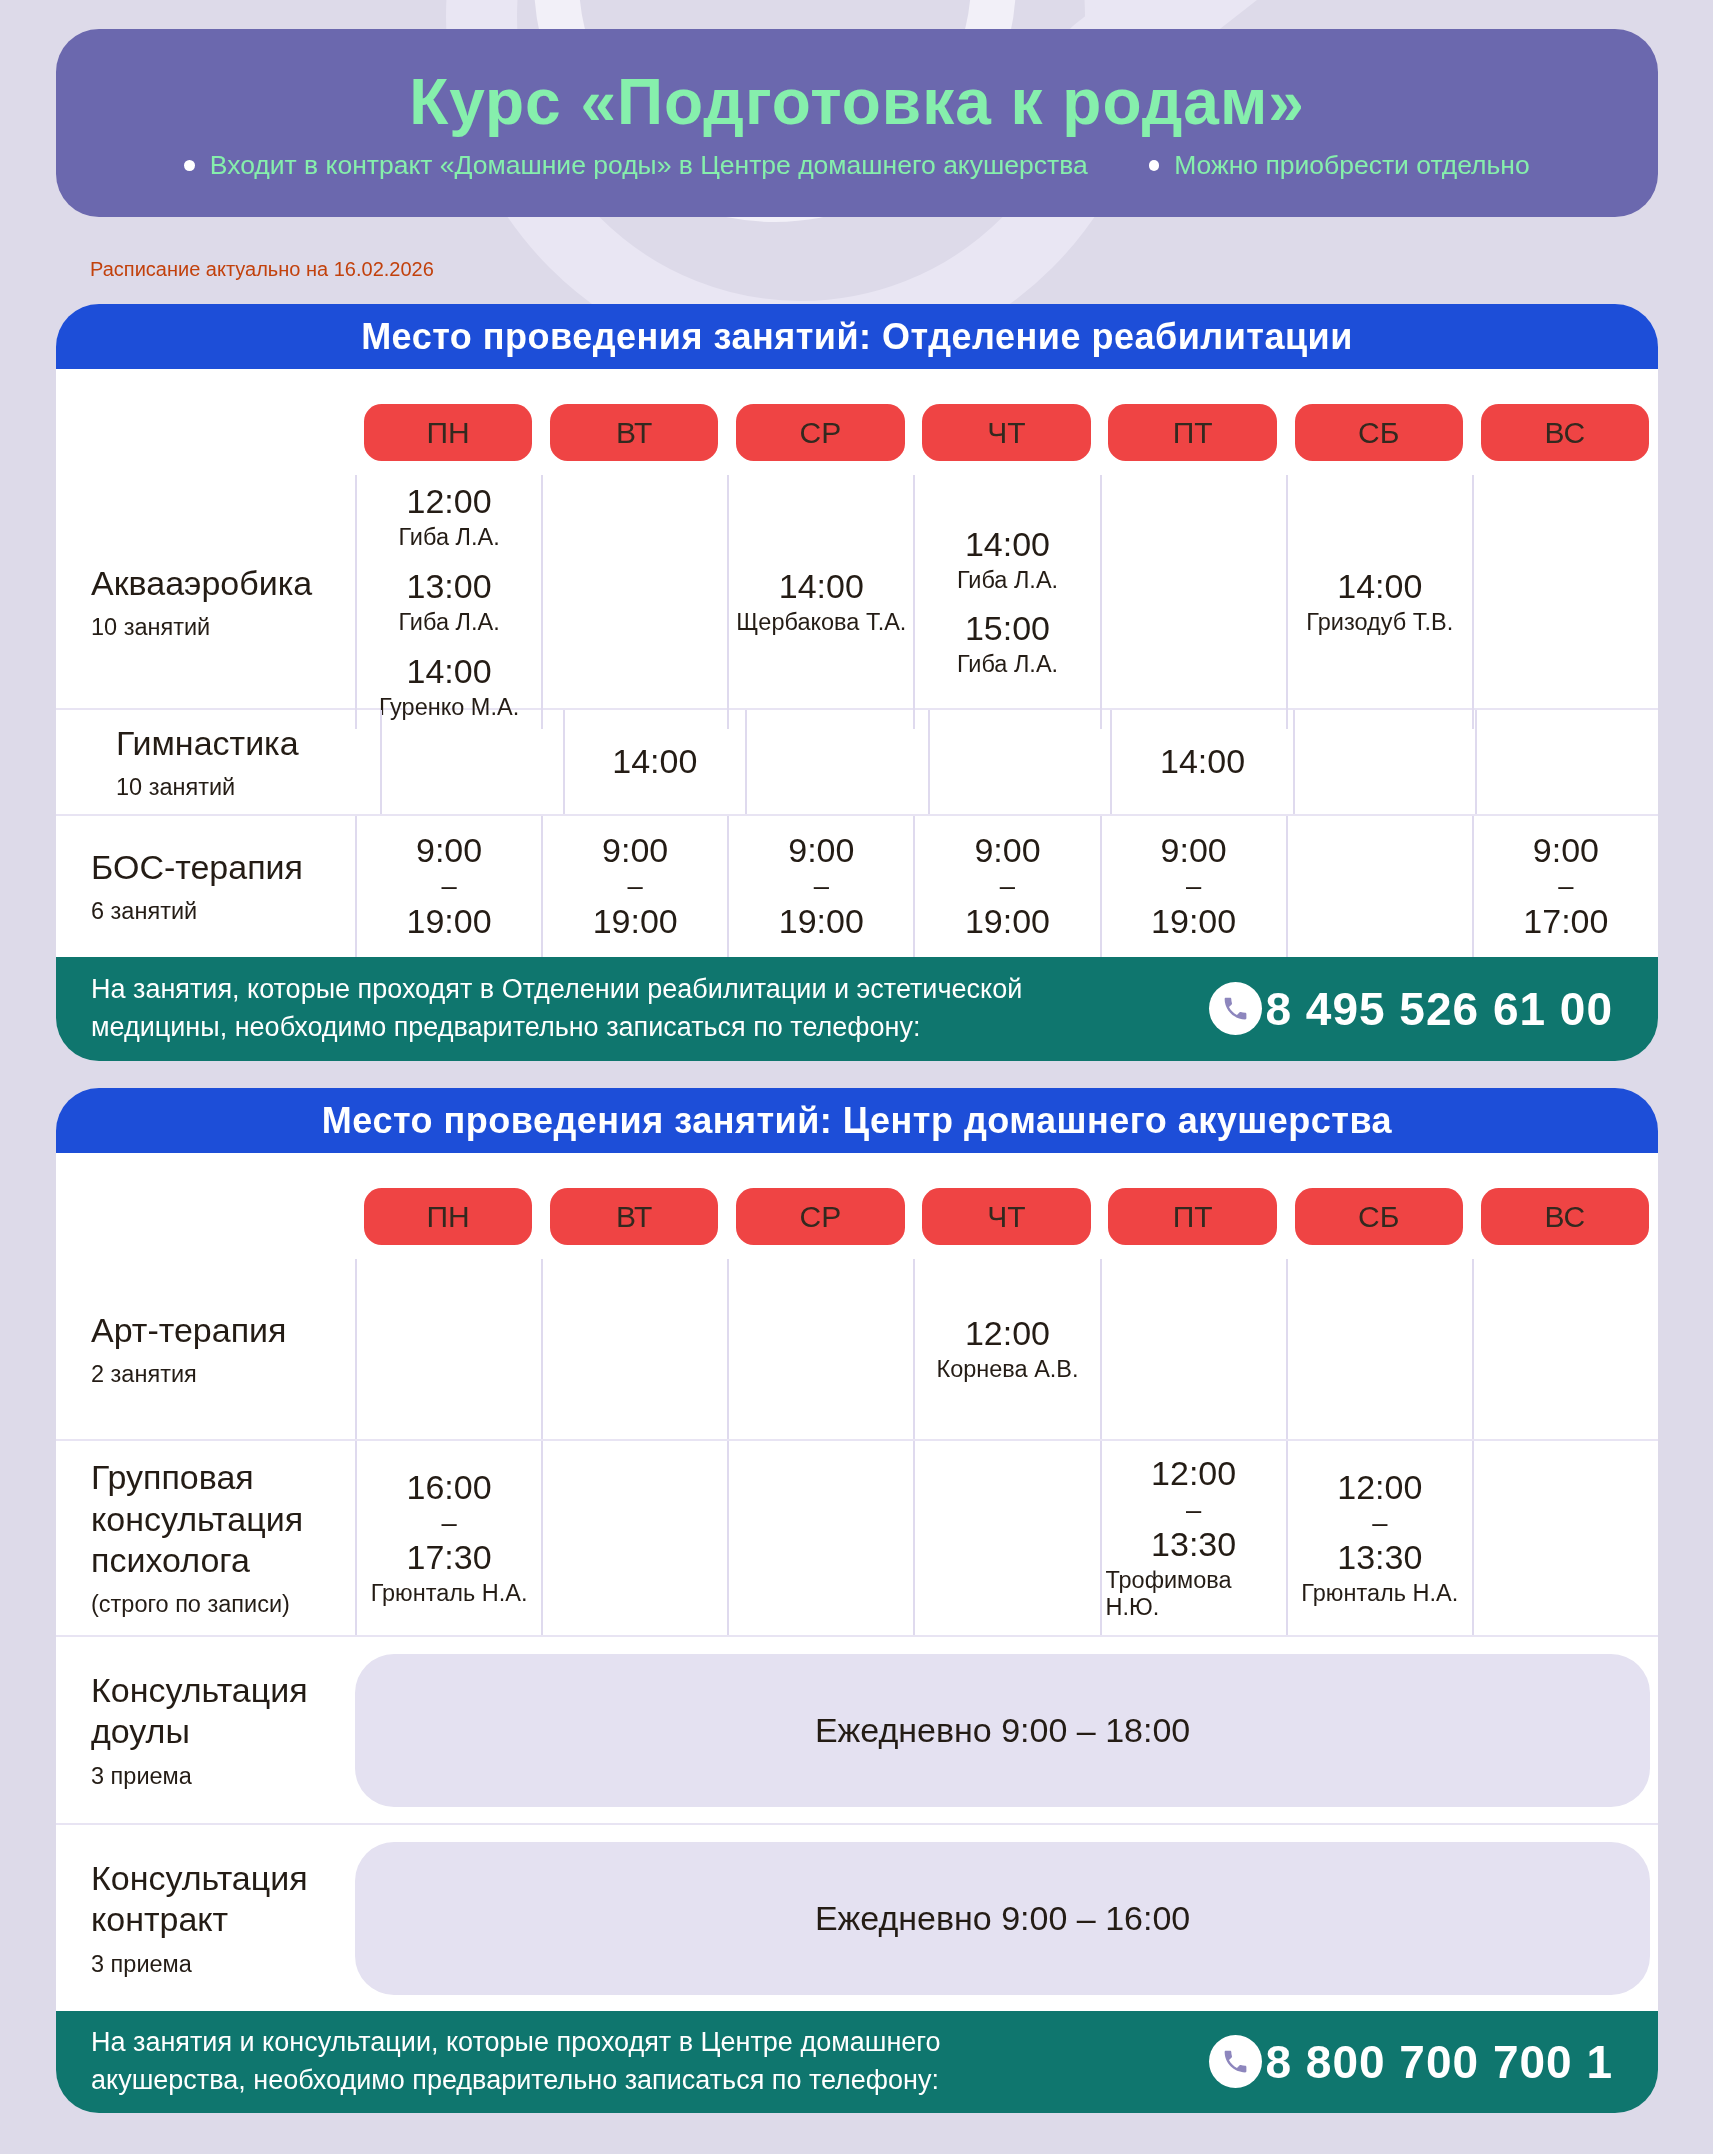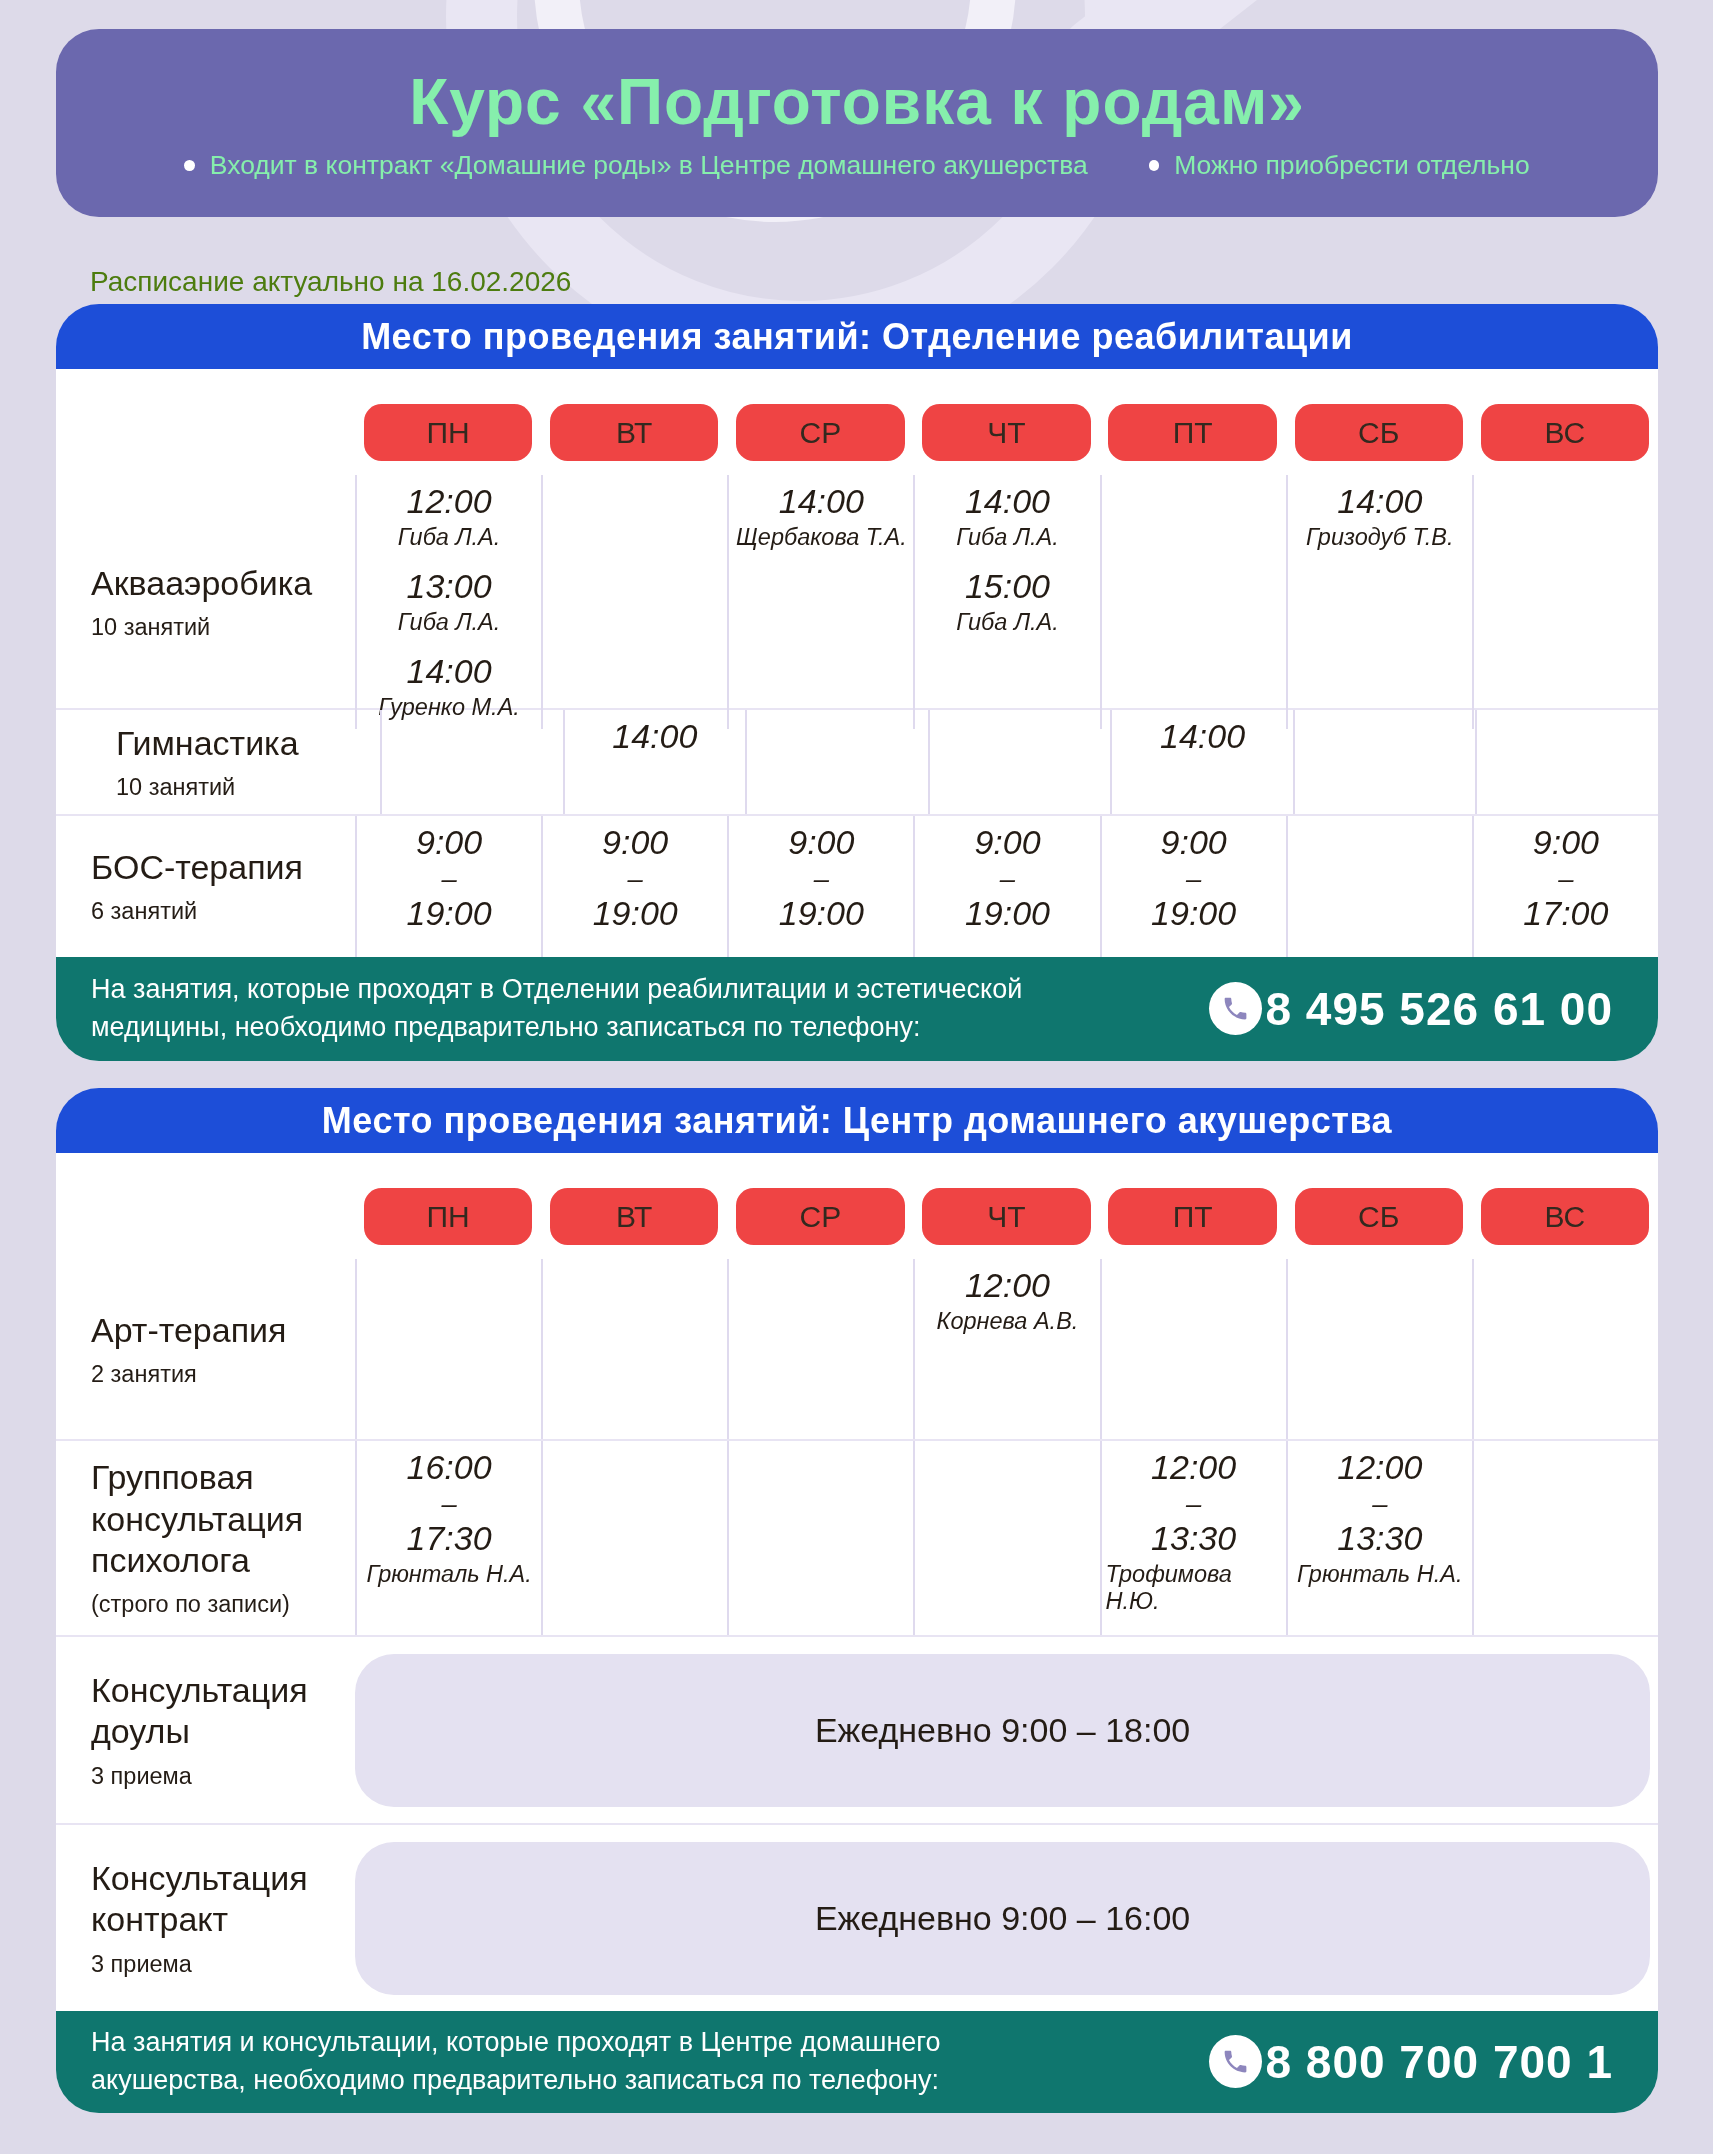--- a/index.html
+++ b/index.html
@@ -18,21 +18,21 @@
     border-radius:47px;transform:rotate(-38deg);z-index:0;}
   
   .hero{position:absolute;left:56px;top:29px;width:1602px;height:188px;background:#6B68AE;
     border-radius:43px;color:#86efac;display:flex;flex-direction:column;align-items:center;
     justify-content:center;gap:11px;z-index:2;}
   .hero h1{margin:0;font-size:64px;font-weight:bold;letter-spacing:1px;}
   .hero-bullets{display:flex;gap:61px;align-items:center;font-size:26.5px;}
   .bullet-item{display:flex;align-items:center;gap:14.7px;}
   .dot{width:10.8px;height:10.8px;border-radius:50%;background:#fff;flex:none;}
   
-  .date-note{position:absolute;left:90px;top:238px;font-size:28px;color:#4d7c0f;z-index:2;}
+  .date-note{position:absolute;left:90px;top:238px;font-size:20px;color:#c2410c;z-index:2;}
   
   .section{position:absolute;left:56px;width:1602px;border-radius:43px;overflow:hidden;z-index:2;}
   #section-0{top:304px;}
   #section-1{top:1088px;}
   .banner{height:65px;background:#1d4ed8;color:#fff;font-size:36px;font-weight:bold;
     display:flex;align-items:center;justify-content:center;letter-spacing:0.5px;}
   .table{background:#ffffff;}
   .days-row{display:grid;grid-template-columns:299px repeat(7,1fr);
     padding:35px 0 13.7px 0;align-items:center;}
   .day-pill{height:57px;margin:0 8.8px;background:#ef4444;border-radius:17.6px;
@@ -43,22 +43,22 @@
   #section-0 .r1{height:104px;padding-left:25px;}
   #section-0 .r2{height:141px;}
   #section-1 .r0{height:180px;}
   #section-1 .r1{height:194px;}
   #section-1 .r2{height:186px;}
   #section-1 .r3{height:186px;}
   .label-cell{display:flex;flex-direction:column;justify-content:center;gap:9.8px;
     padding-left:35px;padding-right:13.7px;}
   .row-name{font-size:34px;line-height:1.22;color:#241c15;}
   .row-sub{font-size:23.5px;color:#241c15;}
-  .day-cell{display:flex;flex-direction:column;align-items:center;justify-content:flex-start;
-    gap:15.7px;border-left:2px solid #DFDAEE;padding:7.8px 3.9px;font-style:italic;}
+  .day-cell{display:flex;flex-direction:column;align-items:center;justify-content:center;
+    gap:15.7px;border-left:2px solid #DFDAEE;padding:7.8px 3.9px;}
   .slot{display:flex;flex-direction:column;align-items:center;}
   .slot-time{font-size:34px;line-height:1.15;color:#241c15;}
   .slot-teacher{font-size:23.5px;margin-top:2.9px;color:#241c15;}
   .range-dash{font-size:27.4px;line-height:1.0;color:#241c15;}
   .day-cell .range-dash{margin:2px 0;}
   .span-pill{grid-column:2 / -1;margin:17.6px 7.8px 15.7px 0;background:#E4E1F1;border-radius:39px;
     display:flex;align-items:center;justify-content:center;font-size:34px;color:#241c15;}
   .footer{background:#0f766e;display:flex;align-items:center;justify-content:space-between;
     padding:0 45px 0 35px;color:#fff;}
   #section-0 .footer{height:104px;}

